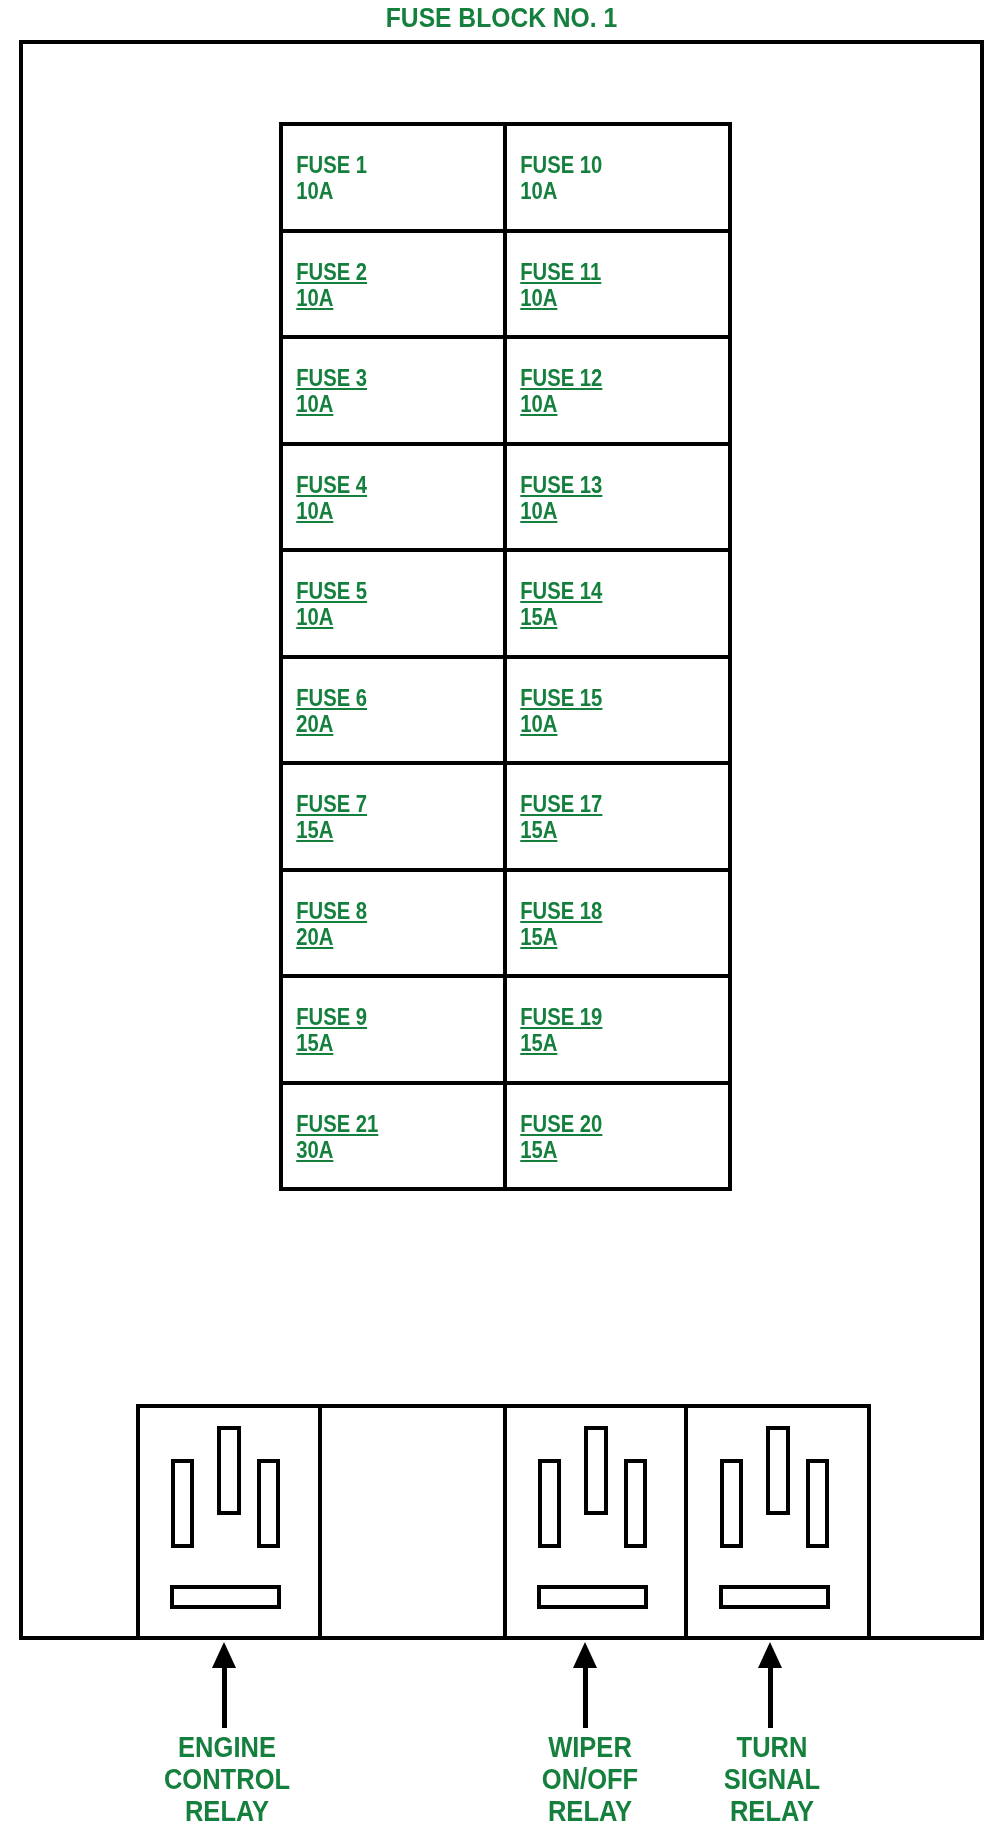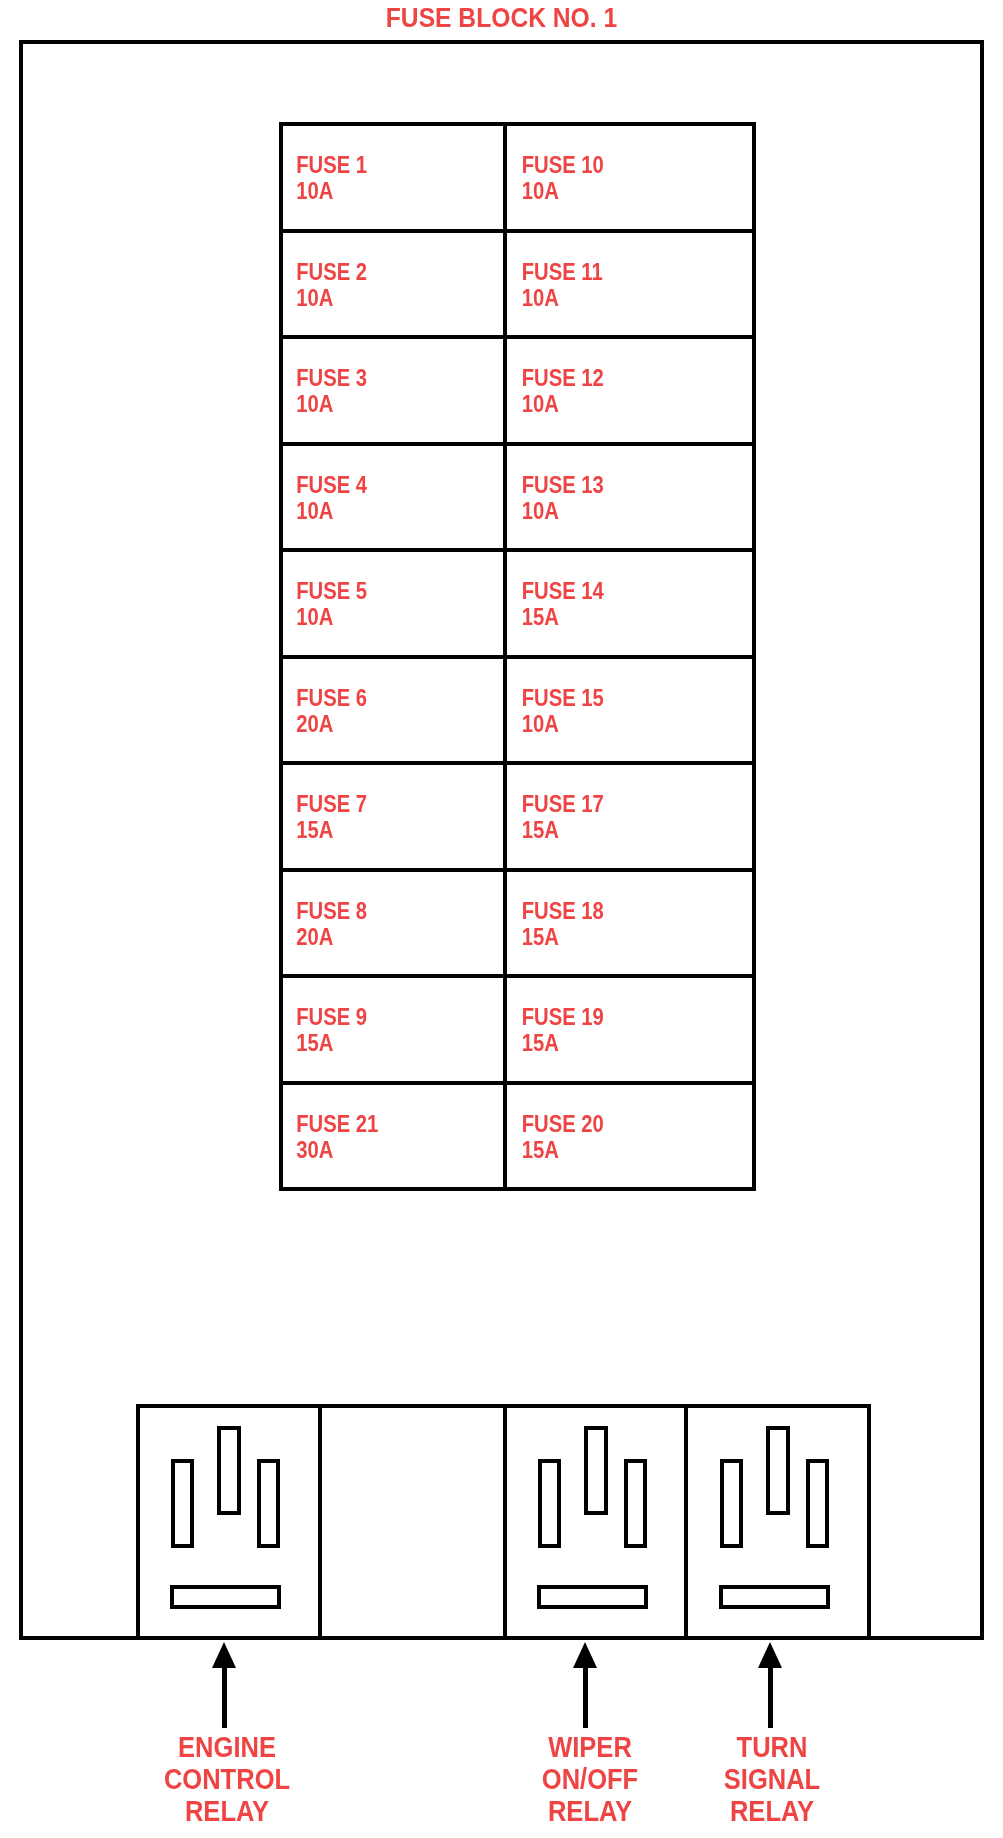--- a/index.html
+++ b/index.html
@@ -1,43 +1,43 @@
 <!DOCTYPE html>
 <html><head>
 <meta charset="utf-8">
 <style>
   html,body{margin:0;padding:0;background:#ffffff;}
   #canvas{
     position:relative;
     width:1003px;height:1838px;
     background:#ffffff;
     font-family:"Liberation Sans", sans-serif;
-    color:#ef4444;
+    color:#15803d;
     overflow:hidden;
   }
   .cond{transform:scaleX(0.88);transform-origin:50% 50%;}
   
   #title{
     position:absolute;left:0;top:2px;width:1003px;
     text-align:center;font-size:28px;font-weight:bold;letter-spacing:0px;
   }
   
   #outline{
     position:absolute;left:19px;top:40px;width:965px;height:1600px;
     border:4px solid #000;box-sizing:border-box;
   }
   
   .fusecol{position:absolute;top:122px;}
   #col-left{left:279px;width:228px;}
-  #col-right{left:503px;width:253px;}
+  #col-right{left:503px;width:229px;}
   .cell{
     box-sizing:border-box;border:4px solid #000;height:110.5px;
     text-align:left;padding-top:26px;background:#fff;
   }
-  .cell + .cell{margin-top:-4px;}
+  .cell + .cell{margin-top:-4px;text-decoration:underline;}
   .fname,.famp{font-size:23px;font-weight:bold;line-height:26px;}
   
   .relaybox{
     position:absolute;top:1404px;height:236px;
     border:4px solid #000;box-sizing:border-box;background:#fff;
   }
   #relay-1{left:136px;width:186px;}
   #relay-empty{left:318px;width:189px;}
   #relay-2{left:503px;width:185px;}
   #relay-3{left:684px;width:187px;}

